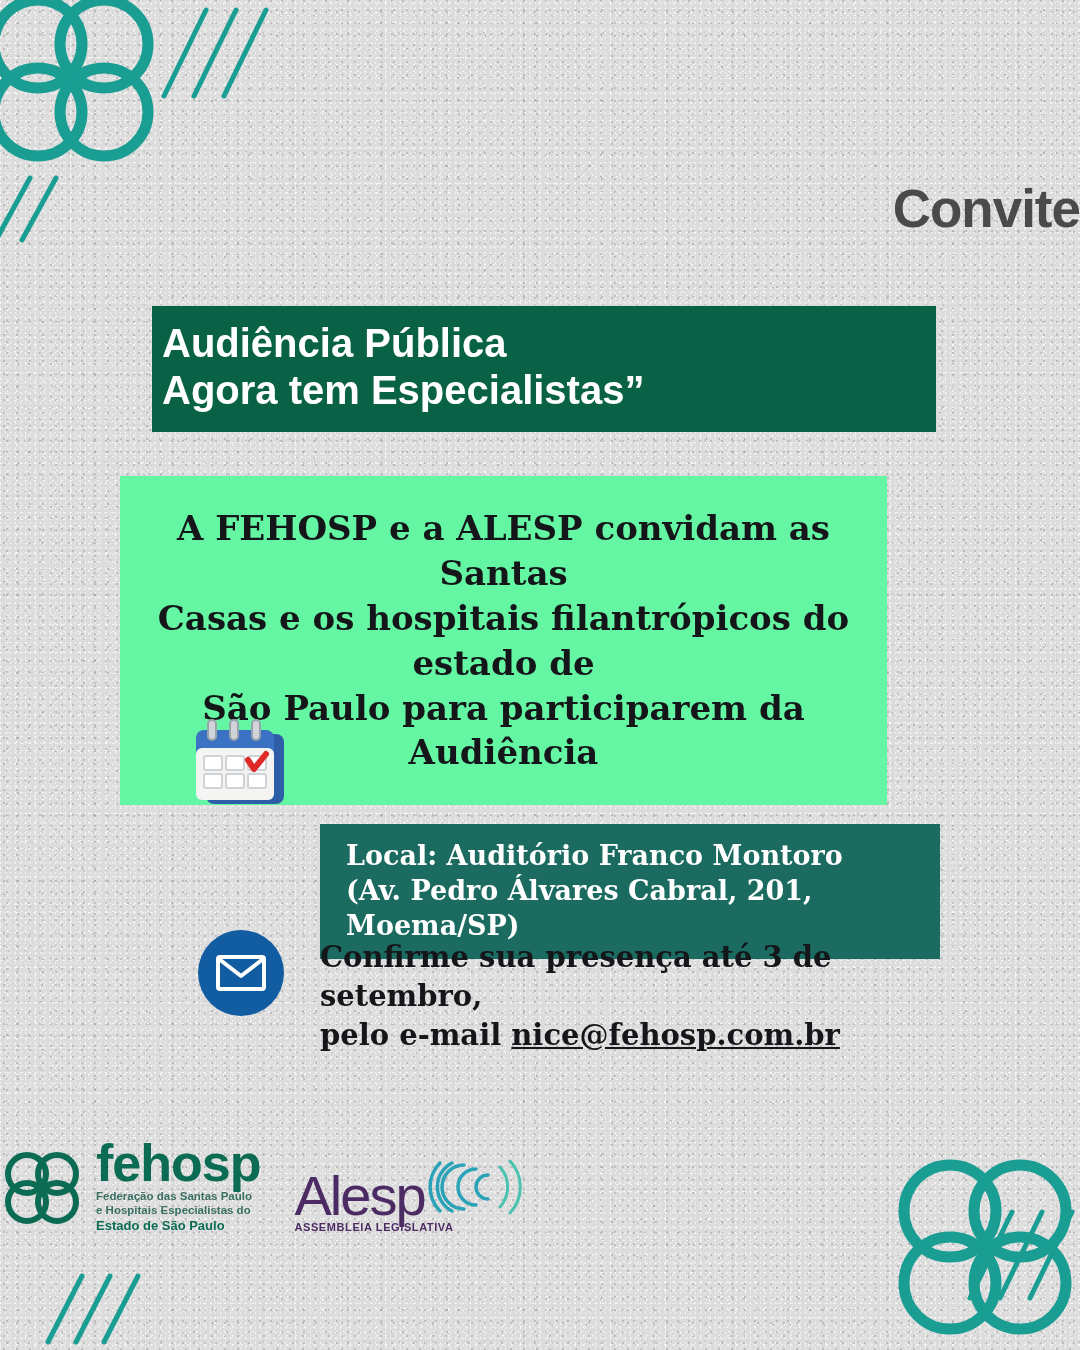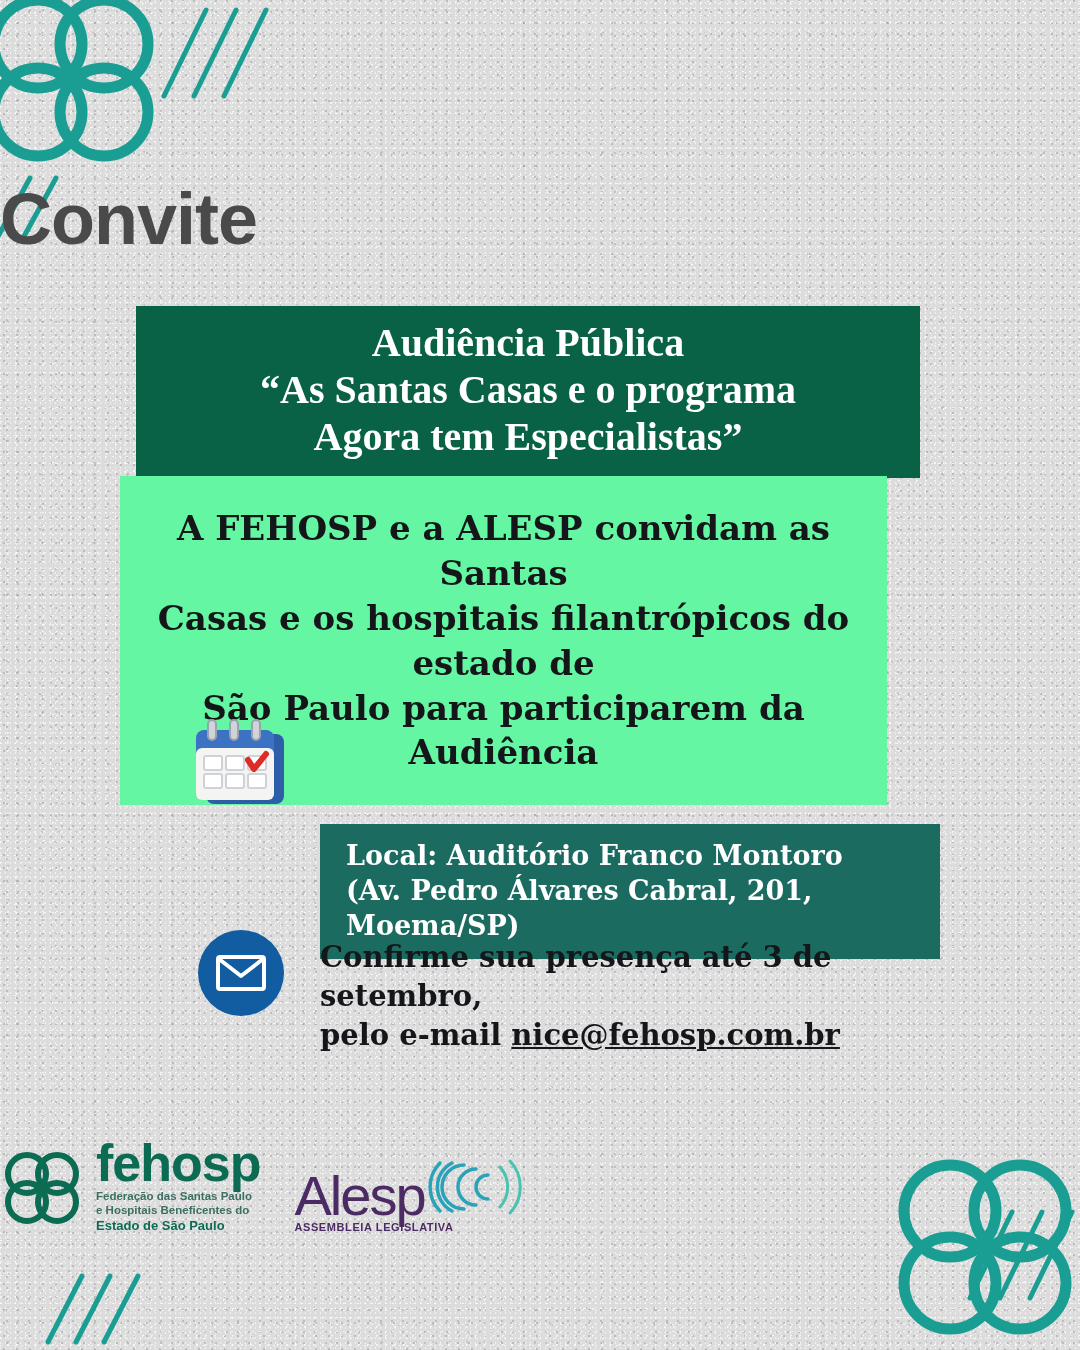--- a/index.html
+++ b/index.html
@@ -46,40 +46,39 @@
     position: relative;
     z-index: 3;
     width: 1080px;
     height: 1350px;
   }
 
   .title {
     position: absolute;
     top: 178px;
     width: 100%;
-    text-align: left;
-    font-size: 72px;
+    text-align: right;
+    font-size: 53px;
     font-weight: bold;
     color: #4a4a4a;
     letter-spacing: -1px;
   }
 
   .banner-dark {
     position: absolute;
     top: 306px;
-    left: 136px;
+    left: 152px;
     width: 784px;
     background: #096245;
     color: #ffffff;
     padding: 14px 10px 18px;
-    text-align: center;
+    text-align: left;
     font-size: 40px;
     font-weight: bold;
     line-height: 1.17;
-    font-family: Liberation Serif, serif;
   }
 
   .banner-light {
     position: absolute;
     top: 476px;
     left: 120px;
     width: 767px;
     background: #64f6a2;
     color: #14161a;
     padding: 30px 26px 30px;
@@ -251,21 +250,20 @@
     <line x1="64" y1="82" x2="98" y2="16"></line>
   </g>
 </svg>
 
 <div class="content">
 
   <div class="title">Convite</div>
 
   <div class="banner-dark">
     <div>Audiência Pública</div>
-    <div>“As Santas Casas e o programa</div>
     <div>Agora tem Especialistas”</div>
   </div>
 
   <div class="banner-light">
     <div>A FEHOSP e a ALESP convidam as Santas</div>
     <div>Casas e os hospitais filantrópicos do estado de</div>
     <div>São Paulo para participarem da Audiência</div>
   </div>
 
   <svg class="cal-icon" viewBox="0 0 112 96">
@@ -316,21 +314,21 @@
           <circle cx="27" cy="27" r="19"></circle>
           <circle cx="57" cy="27" r="19"></circle>
           <circle cx="27" cy="55" r="19"></circle>
           <circle cx="57" cy="55" r="19"></circle>
         </g>
       </svg>
       <div>
         <div class="fehosp-word">fehosp</div>
         <div class="fehosp-sub">
           <div>Federação das Santas Paulo</div>
-          <div>e Hospitais Beneficentes do</div>
+          <div>e Hospitais Especialistas do</div>
           <div class="strong">Estado de São Paulo</div>
         </div>
       </div>
     </div>
 
     <div class="alesp-logo">
       <div>
         <div class="alesp-word">Alesp</div>
         <div class="alesp-sub">ASSEMBLEIA LEGISLATIVA</div>
       </div>

